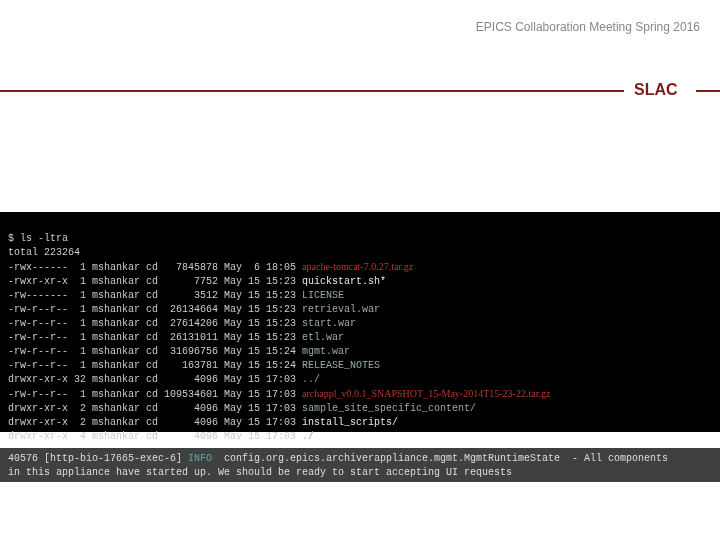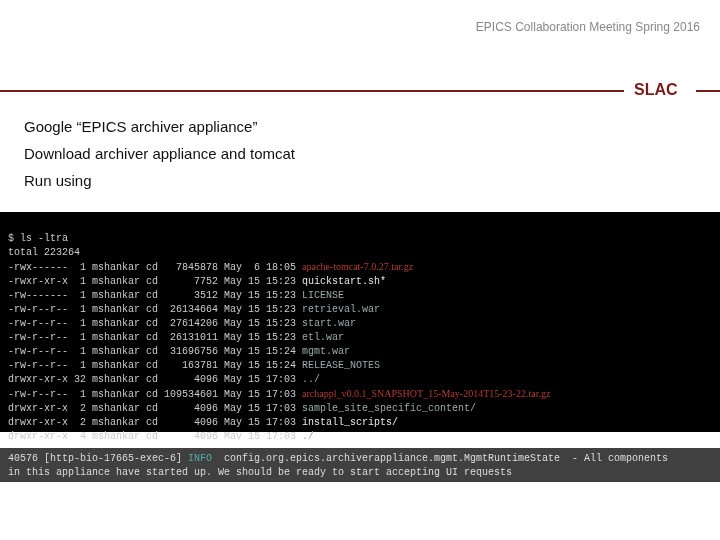--- a/index.html
+++ b/index.html
@@ -42,25 +42,20 @@
 
 
   <div class="rule"></div>
 
   <div class="logo">
     <svg width="72" height="22" viewBox="0 0 72 22">
       <text x="6" y="17" font-family="Arial Black, Arial" font-weight="900" font-size="16" fill="#7a1b1b">SLAC</text>
     </svg>
   </div>
 
-  <div class="body">
-    <p>Google “EPICS archiver appliance”</p>
-    <p>Download archiver appliance and tomcat</p>
-    <p>Run using</p>
-  </div>
 
   <div class="term">
 <span>$ ls -ltra</span>
 <span>total 223264</span>
 <div id="term-rows">-rwx------  1 mshankar cd   7845878 May  6 18:05 <span class="r">apache-tomcat-7.0.27.tar.gz</span>
 -rwxr-xr-x  1 mshankar cd      7752 May 15 15:23 <span class="w">quickstart.sh*</span>
 -rw-------  1 mshankar cd      3512 May 15 15:23 <span class="g">LICENSE</span>
 -rw-r--r--  1 mshankar cd  26134664 May 15 15:23 <span class="g">retrieval.war</span>
 -rw-r--r--  1 mshankar cd  27614206 May 15 15:23 <span class="g">start.war</span>
 -rw-r--r--  1 mshankar cd  26131011 May 15 15:23 <span class="g">etl.war</span>

